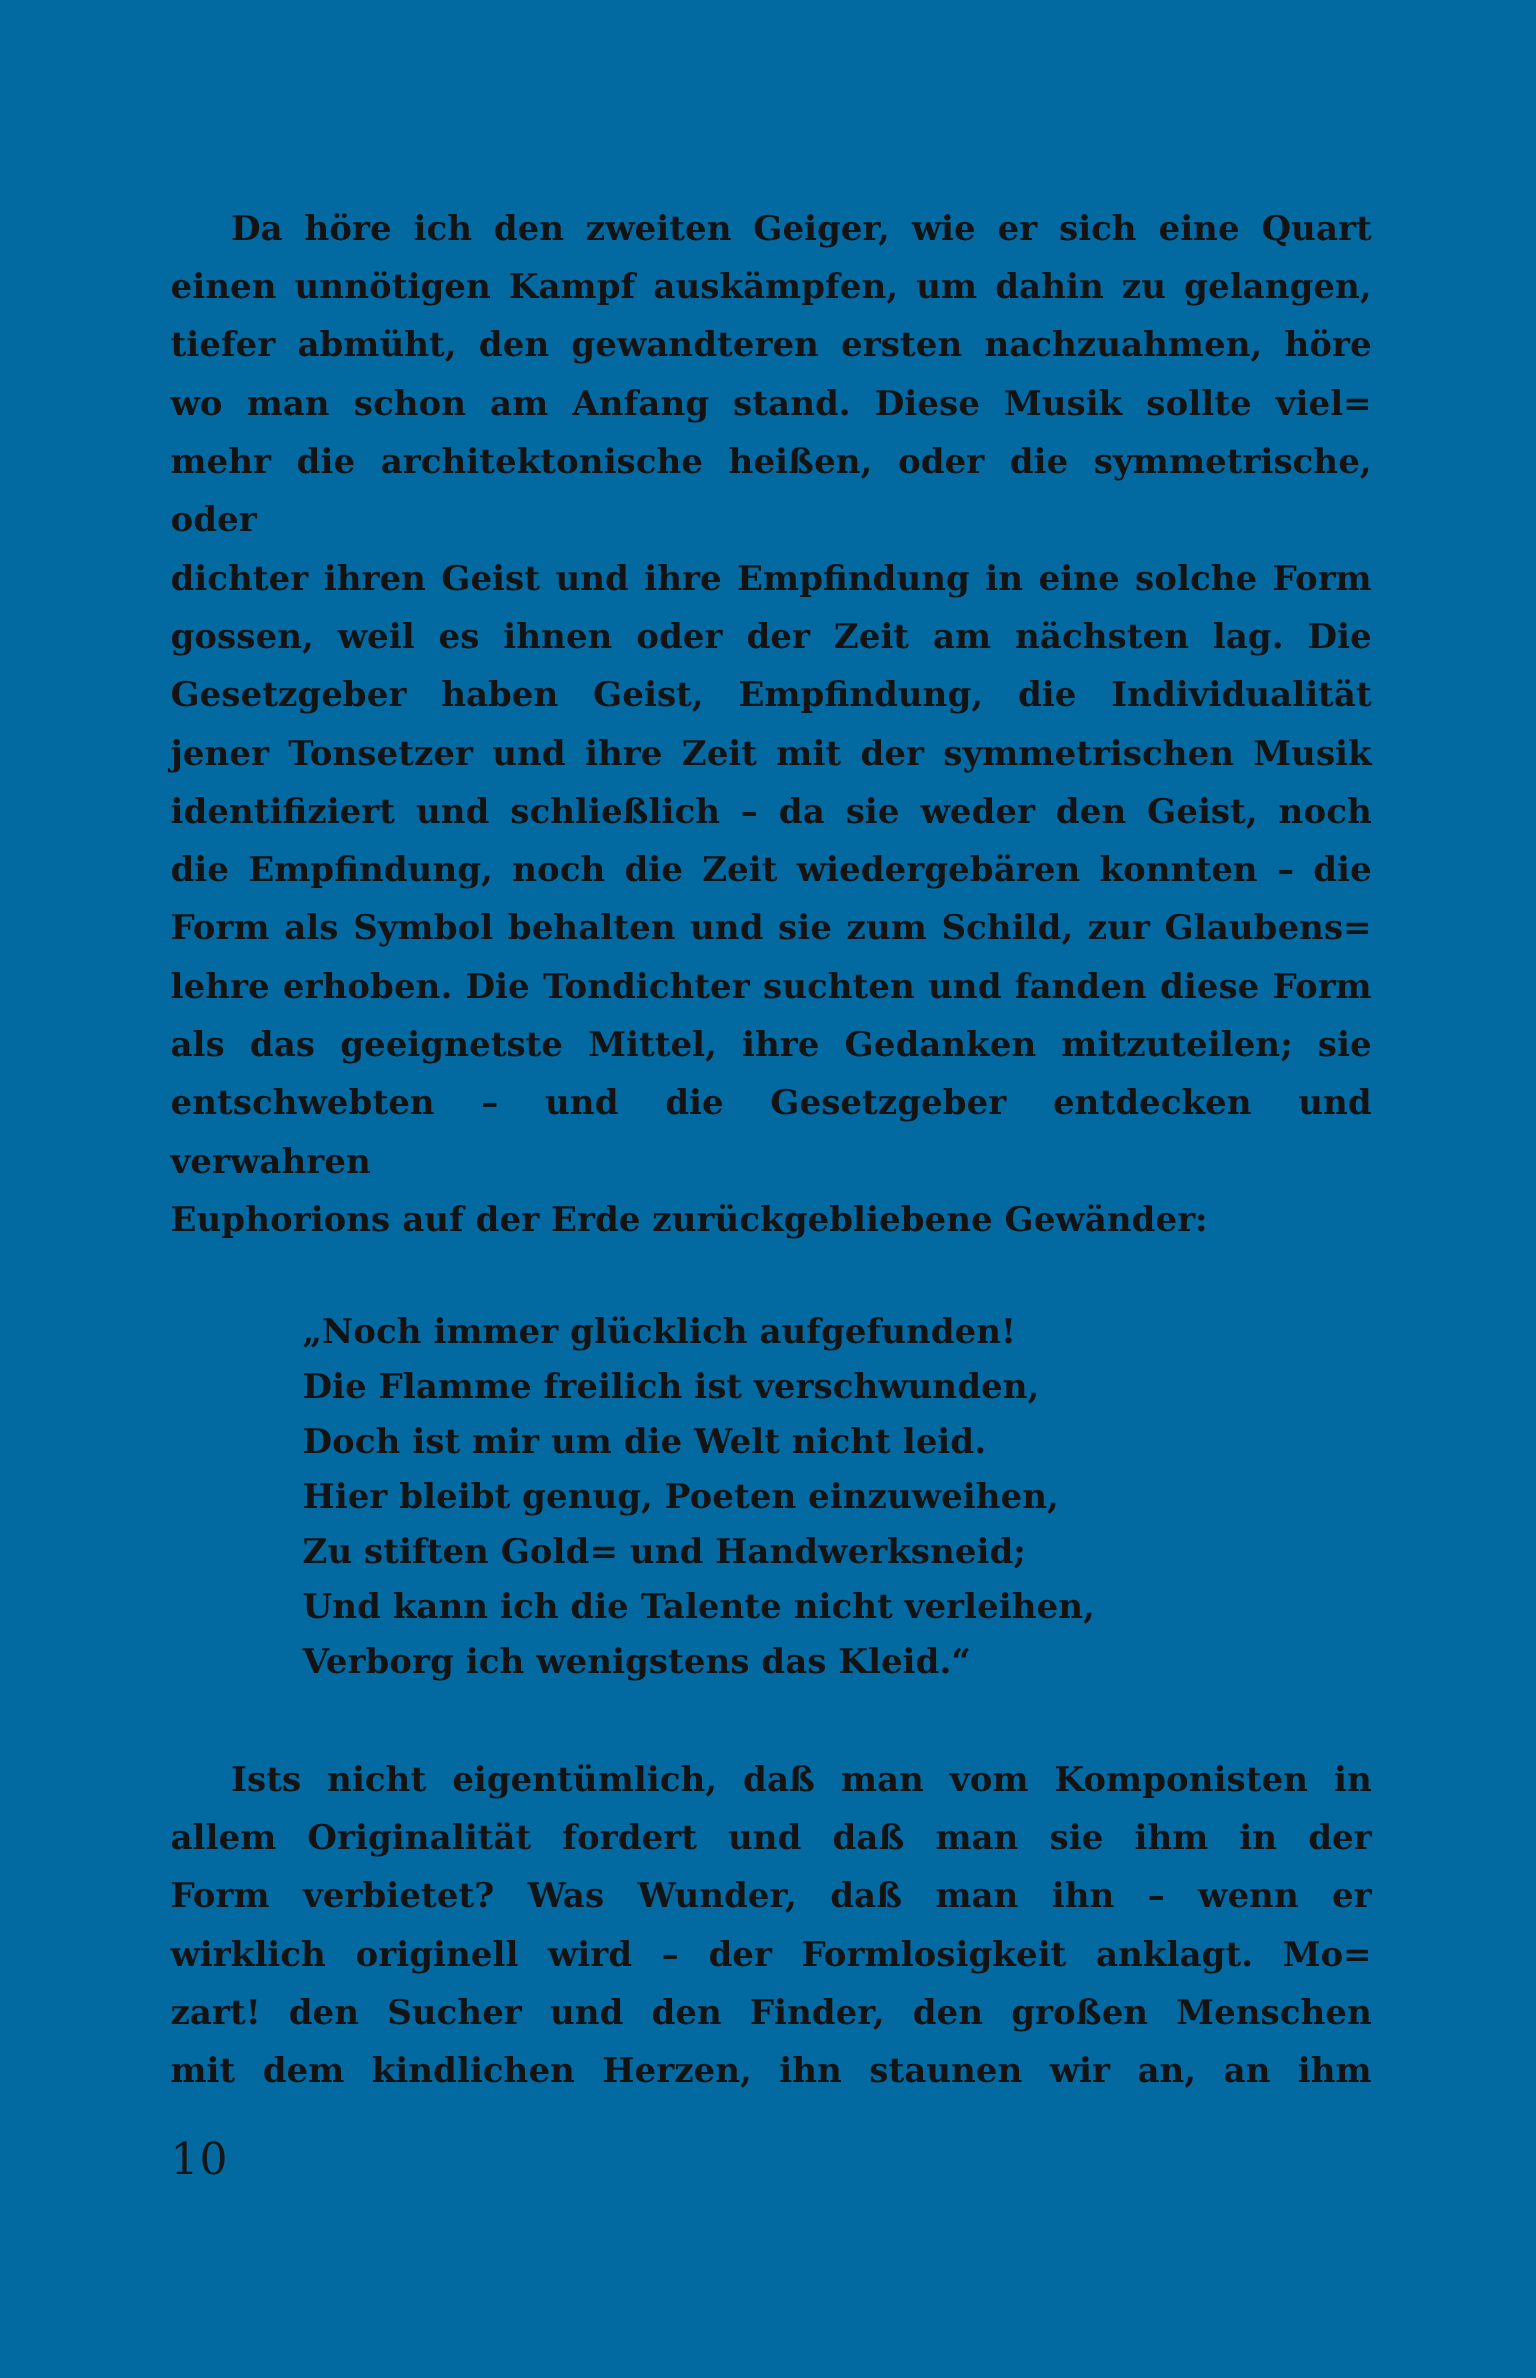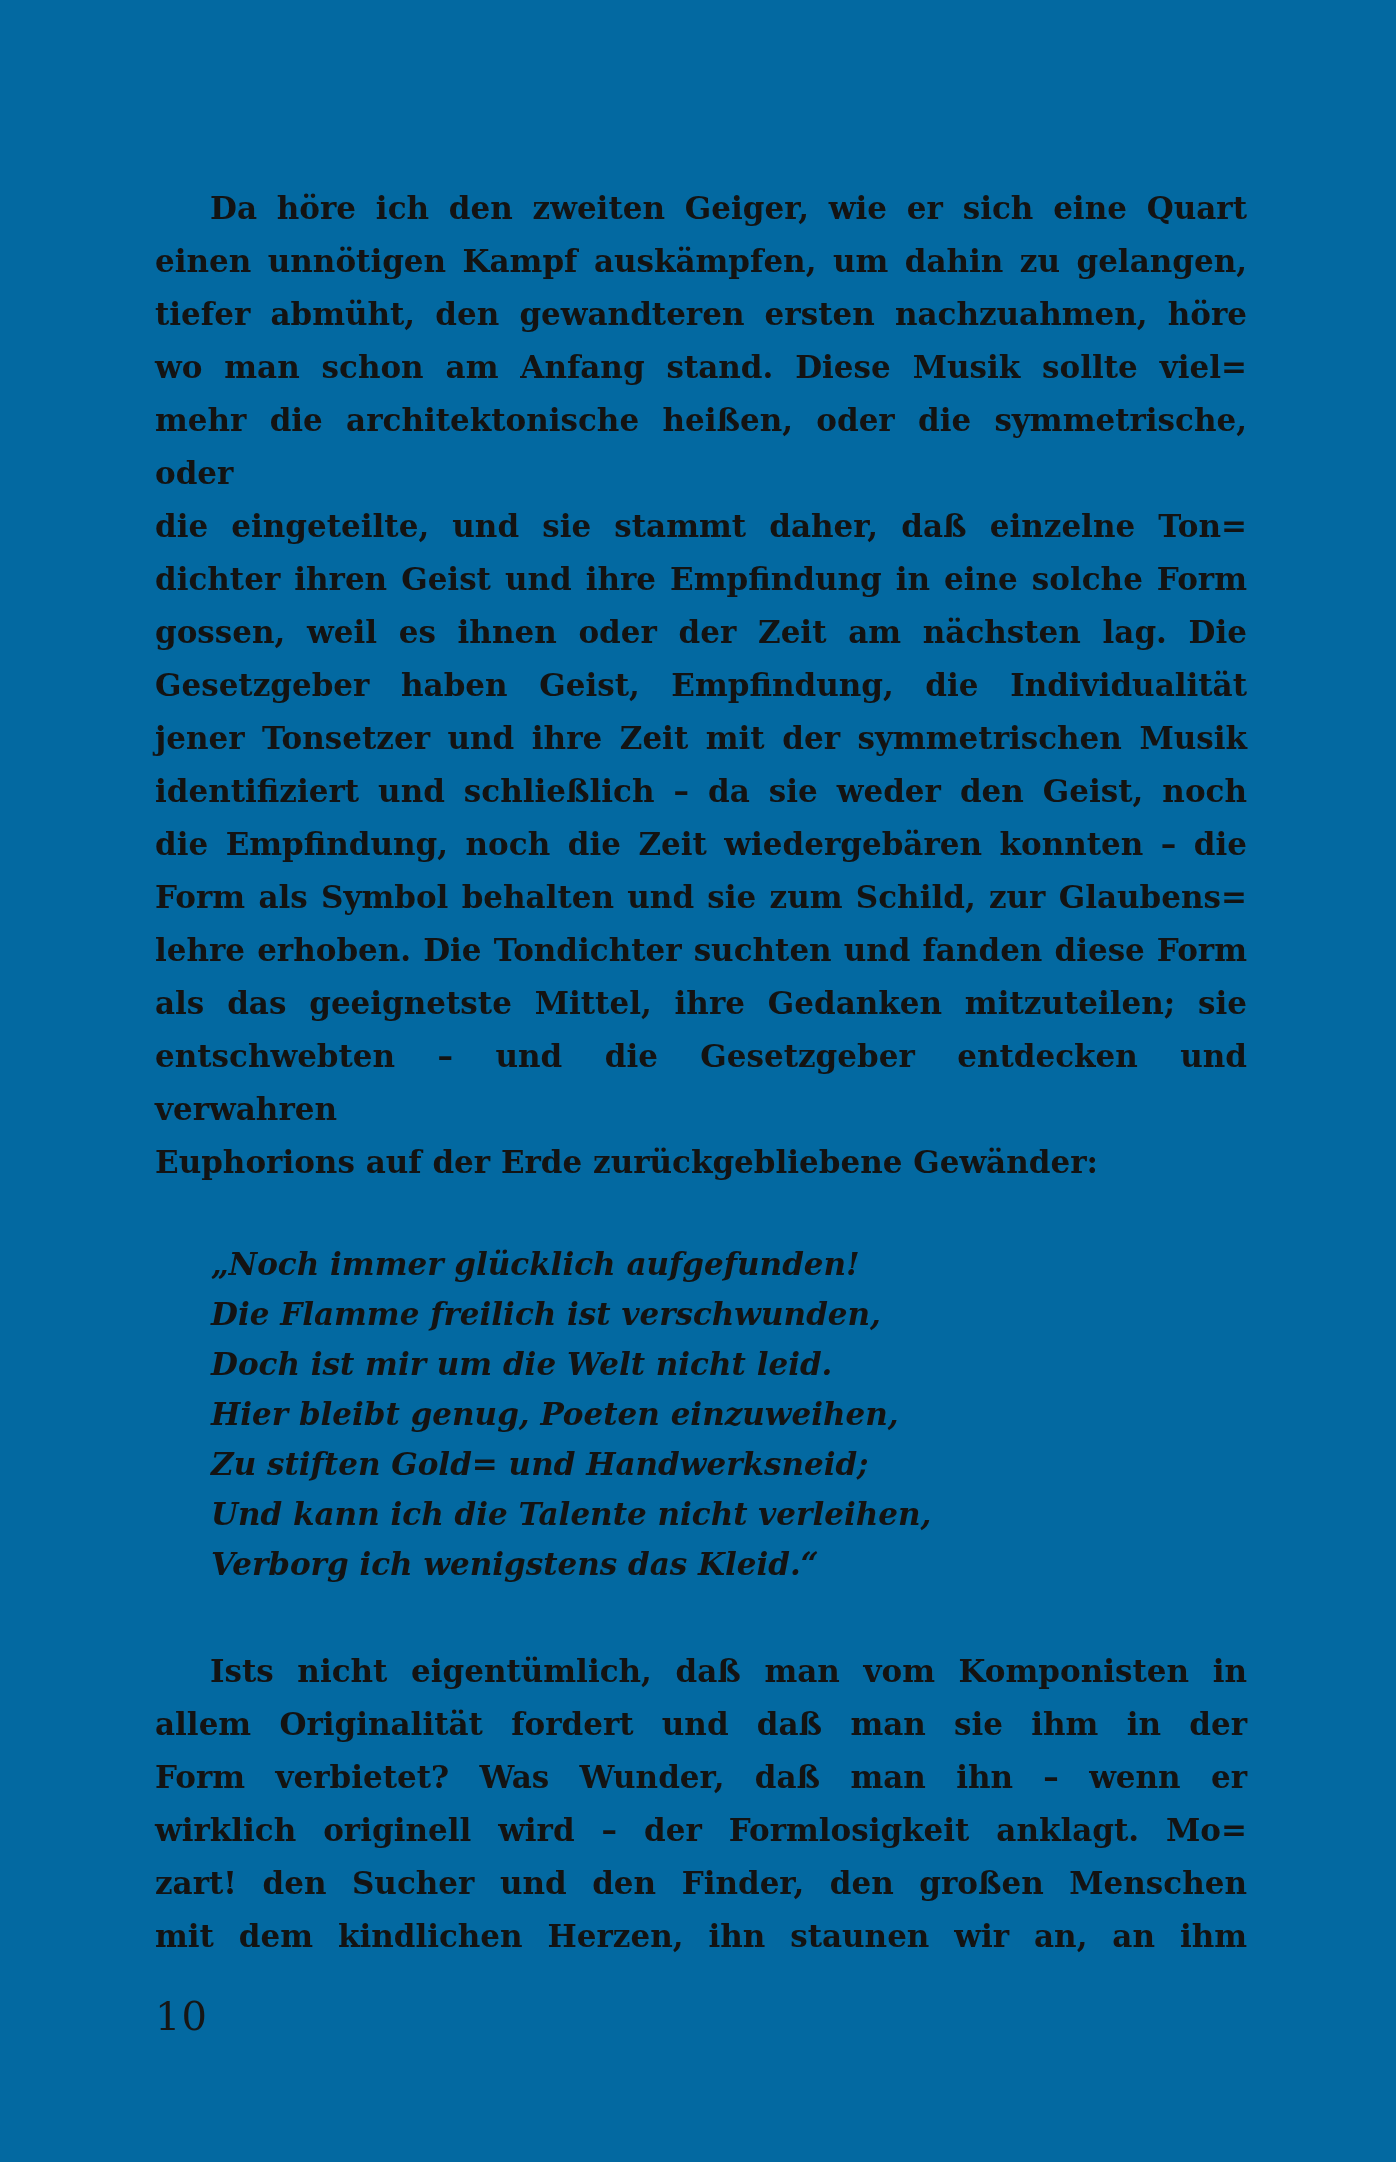--- a/index.html
+++ b/index.html
@@ -32,22 +32,21 @@
   }
   .line.justify {
     text-align: justify;
     text-align-last: justify;
   }
   .line.indent {
     padding-left: 55px;
   }
   .verse {
     margin-top: 50px;
-    margin-left: 56px;
-    font-style: italic;
+    margin-left: 120px;
   }
   .verse .line {
     margin: 0;
     font-size: 31px;
     font-weight: bold;
     line-height: 50px;
     text-align: left;
   }
   .para-2 {
     margin-top: 56px;
@@ -65,21 +64,20 @@
 
 <div class="page">
   <div class="text-block">
 
     <div class="para para-1">
       <p class="line justify indent">Da höre ich den zweiten Geiger, wie er sich eine Quart</p>
       <p class="line justify">einen unnötigen Kampf auskämpfen, um dahin zu gelangen,</p>
       <p class="line justify">tiefer abmüht, den gewandteren ersten nachzuahmen, höre</p>
       <p class="line justify">wo man schon am Anfang stand. Diese Musik sollte viel=</p>
       <p class="line justify">mehr die architektonische heißen, oder die symmetrische, oder</p>
-      <p class="line justify">die eingeteilte, und sie stammt daher, daß einzelne Ton=</p>
       <p class="line justify">dichter ihren Geist und ihre Empfindung in eine solche Form</p>
       <p class="line justify">gossen, weil es ihnen oder der Zeit am nächsten lag. Die</p>
       <p class="line justify">Gesetzgeber haben Geist, Empfindung, die Individualität</p>
       <p class="line justify">jener Tonsetzer und ihre Zeit mit der symmetrischen Musik</p>
       <p class="line justify">identifiziert und schließlich – da sie weder den Geist, noch</p>
       <p class="line justify">die Empfindung, noch die Zeit wiedergebären konnten – die</p>
       <p class="line justify">Form als Symbol behalten und sie zum Schild, zur Glaubens=</p>
       <p class="line justify">lehre erhoben. Die Tondichter suchten und fanden diese Form</p>
       <p class="line justify">als das geeignetste Mittel, ihre Gedanken mitzuteilen; sie</p>
       <p class="line justify">entschwebten – und die Gesetzgeber entdecken und verwahren</p>

